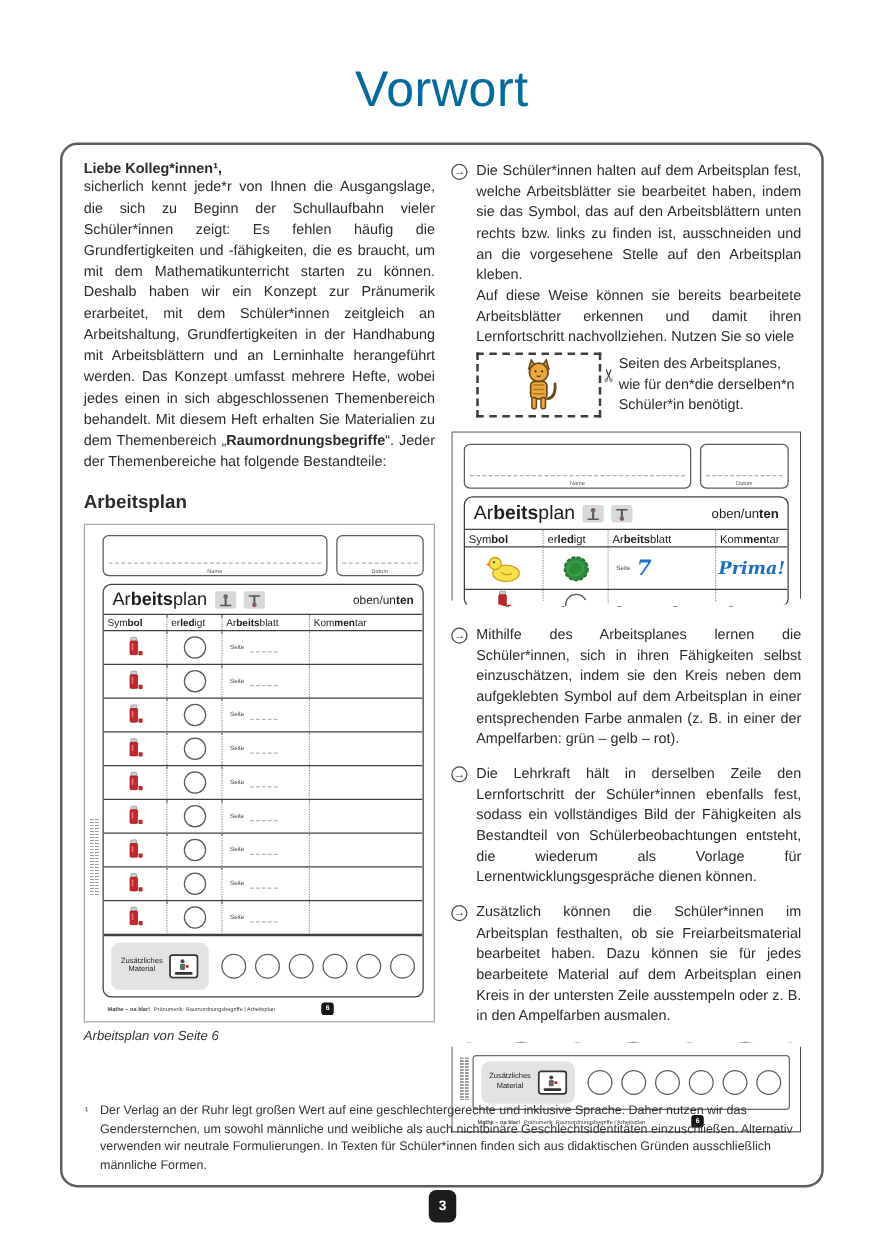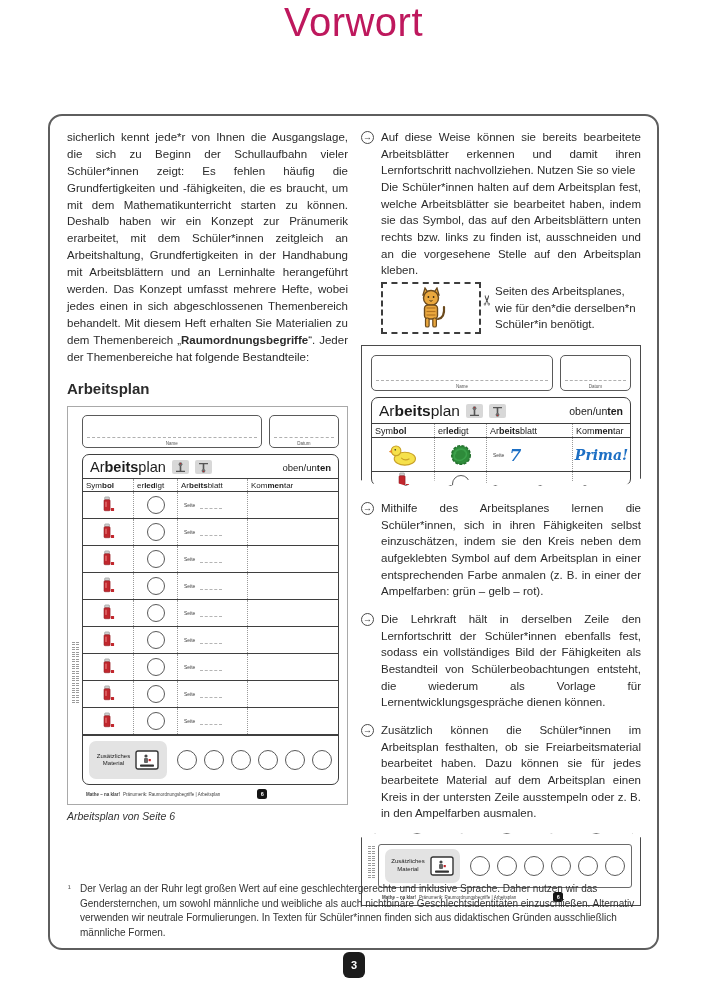--- a/index.html
+++ b/index.html
@@ -1,21 +1,21 @@
 <!DOCTYPE html>
 <html><head>
 <meta charset="utf-8">
 <style>
   * { box-sizing: border-box; margin: 0; padding: 0; }
   html,body { background:#fff; }
   .page {
     position: relative; width: 707px; height: 1000px; background: #fff;
     font-family: "Liberation Sans", sans-serif; color: #2b2b2b; overflow: hidden;
   }
-  .doc-title { text-align:center; font-size:40px; font-weight:500; letter-spacing:0.5px; color:#be185d; }
+  .doc-title { text-align:center; padding-top:50px; font-size:40px; font-weight:500; letter-spacing:0.5px; color:#0369a1; }
   .main-box {
     position:absolute; left:48px; top:114px; width:611px; height:836px;
     border:2px solid #5e5e5e; border-radius:14px; padding:13px 16px 10px 17px;
   }
   .cols { display:flex; gap:13px; }
   .col-left { width:281px; flex:0 0 281px; }
   .col-right { flex:1; min-width:0; }
 
   .salutation { font-size:11.5px; font-weight:bold; margin-bottom:1px; }
   .body-text { font-size:11.5px; line-height:1.47; text-align:justify; }
@@ -105,20 +105,21 @@
 <body>
 
 <div class="page">
 
   <h1 class="doc-title">Vorwort</h1>
 
   <div class="main-box">
     <div class="cols">
 
       <div class="col-left">
+        <p class="salutation">Liebe Kolleg*innen¹,</p>
         <p class="body-text"><span>sicherlich kennt jede*r von Ihnen die Ausgangslage, die sich zu Beginn der Schullaufbahn vieler Schüler*innen zeigt: Es fehlen häufig die Grundfertigkeiten und -fähigkeiten, die es braucht, um mit dem Mathematikunterricht starten zu können. Deshalb haben wir ein Konzept zur Pränumerik erarbeitet, mit dem Schüler*innen zeitgleich an Arbeitshaltung, Grundfertigkeiten in der Handhabung mit Arbeitsblättern und an Lerninhalte herangeführt werden. Das Konzept umfasst mehrere Hefte, wobei jedes einen in sich abgeschlossenen Themenbereich behandelt. Mit diesem Heft erhalten Sie Materialien zu dem Themenbereich „</span><b>Raumordnungsbegriffe</b><span>“. Jeder der Themenbereiche hat folgende Bestandteile:</span></p>
 
         <h2 class="section-heading">Arbeitsplan</h2>
 
         <div class="ws-frame ws-full">
           <div class="microtext" style="left:4px; top:235px; height:62px;"></div>
           <div class="microtext" style="left:8px; top:235px; height:62px;"></div>
 
           <div class="ws-top">
             <div class="ws-field f-name">
@@ -354,22 +355,22 @@
           </div>
         </div>
         <div class="ws-caption">Arbeitsplan von Seite 6</div>
       </div>
 
       <div class="col-right">
 
         <div class="bullet">
           <span class="bullet-icon">→</span>
           <div class="bullet-body">
+            <p>Die Schüler*innen halten auf dem Arbeitsplan fest, welche Arbeitsblätter sie bearbeitet haben, indem sie das Symbol, das auf den Arbeitsblättern unten rechts bzw. links zu finden ist, ausschneiden und an die vorgesehene Stelle auf den Arbeitsplan kleben.</p>
             <p>Auf diese Weise können sie bereits bearbeitete Arbeitsblätter erkennen und damit ihren Lernfortschritt nachvollziehen. Nutzen Sie so viele</p>
-            <p>Die Schüler*innen halten auf dem Arbeitsplan fest, welche Arbeitsblätter sie bearbeitet haben, indem sie das Symbol, das auf den Arbeitsblättern unten rechts bzw. links zu finden ist, ausschneiden und an die vorgesehene Stelle auf den Arbeitsplan kleben.</p>
             <div class="cat-row">
               <div class="cat-box">
                 <svg width="44" height="42" viewBox="0 0 44 42">
                   <polygon points="14,8 16,1 20,7" fill="#eaa83e" stroke="#6b4a1d" stroke-width="1.3"></polygon>
                   <polygon points="24,7 28,1 30,8" fill="#eaa83e" stroke="#6b4a1d" stroke-width="1.3"></polygon>
                   <circle cx="22" cy="11" r="7.5" fill="#eaa83e" stroke="#6b4a1d" stroke-width="1.4"></circle>
                   <circle cx="19.4" cy="10" r="0.9" fill="#3a2a12"></circle>
                     <circle cx="24.6" cy="10" r="0.9" fill="#3a2a12"></circle>
                   <path d="M20.5 13.5 q1.5 1.5 3 0" fill="none" stroke="#3a2a12" stroke-width="0.9"></path>
                   <rect x="15.5" y="18" width="13" height="14" rx="3.5" fill="#eaa83e" stroke="#6b4a1d" stroke-width="1.4"></rect>

